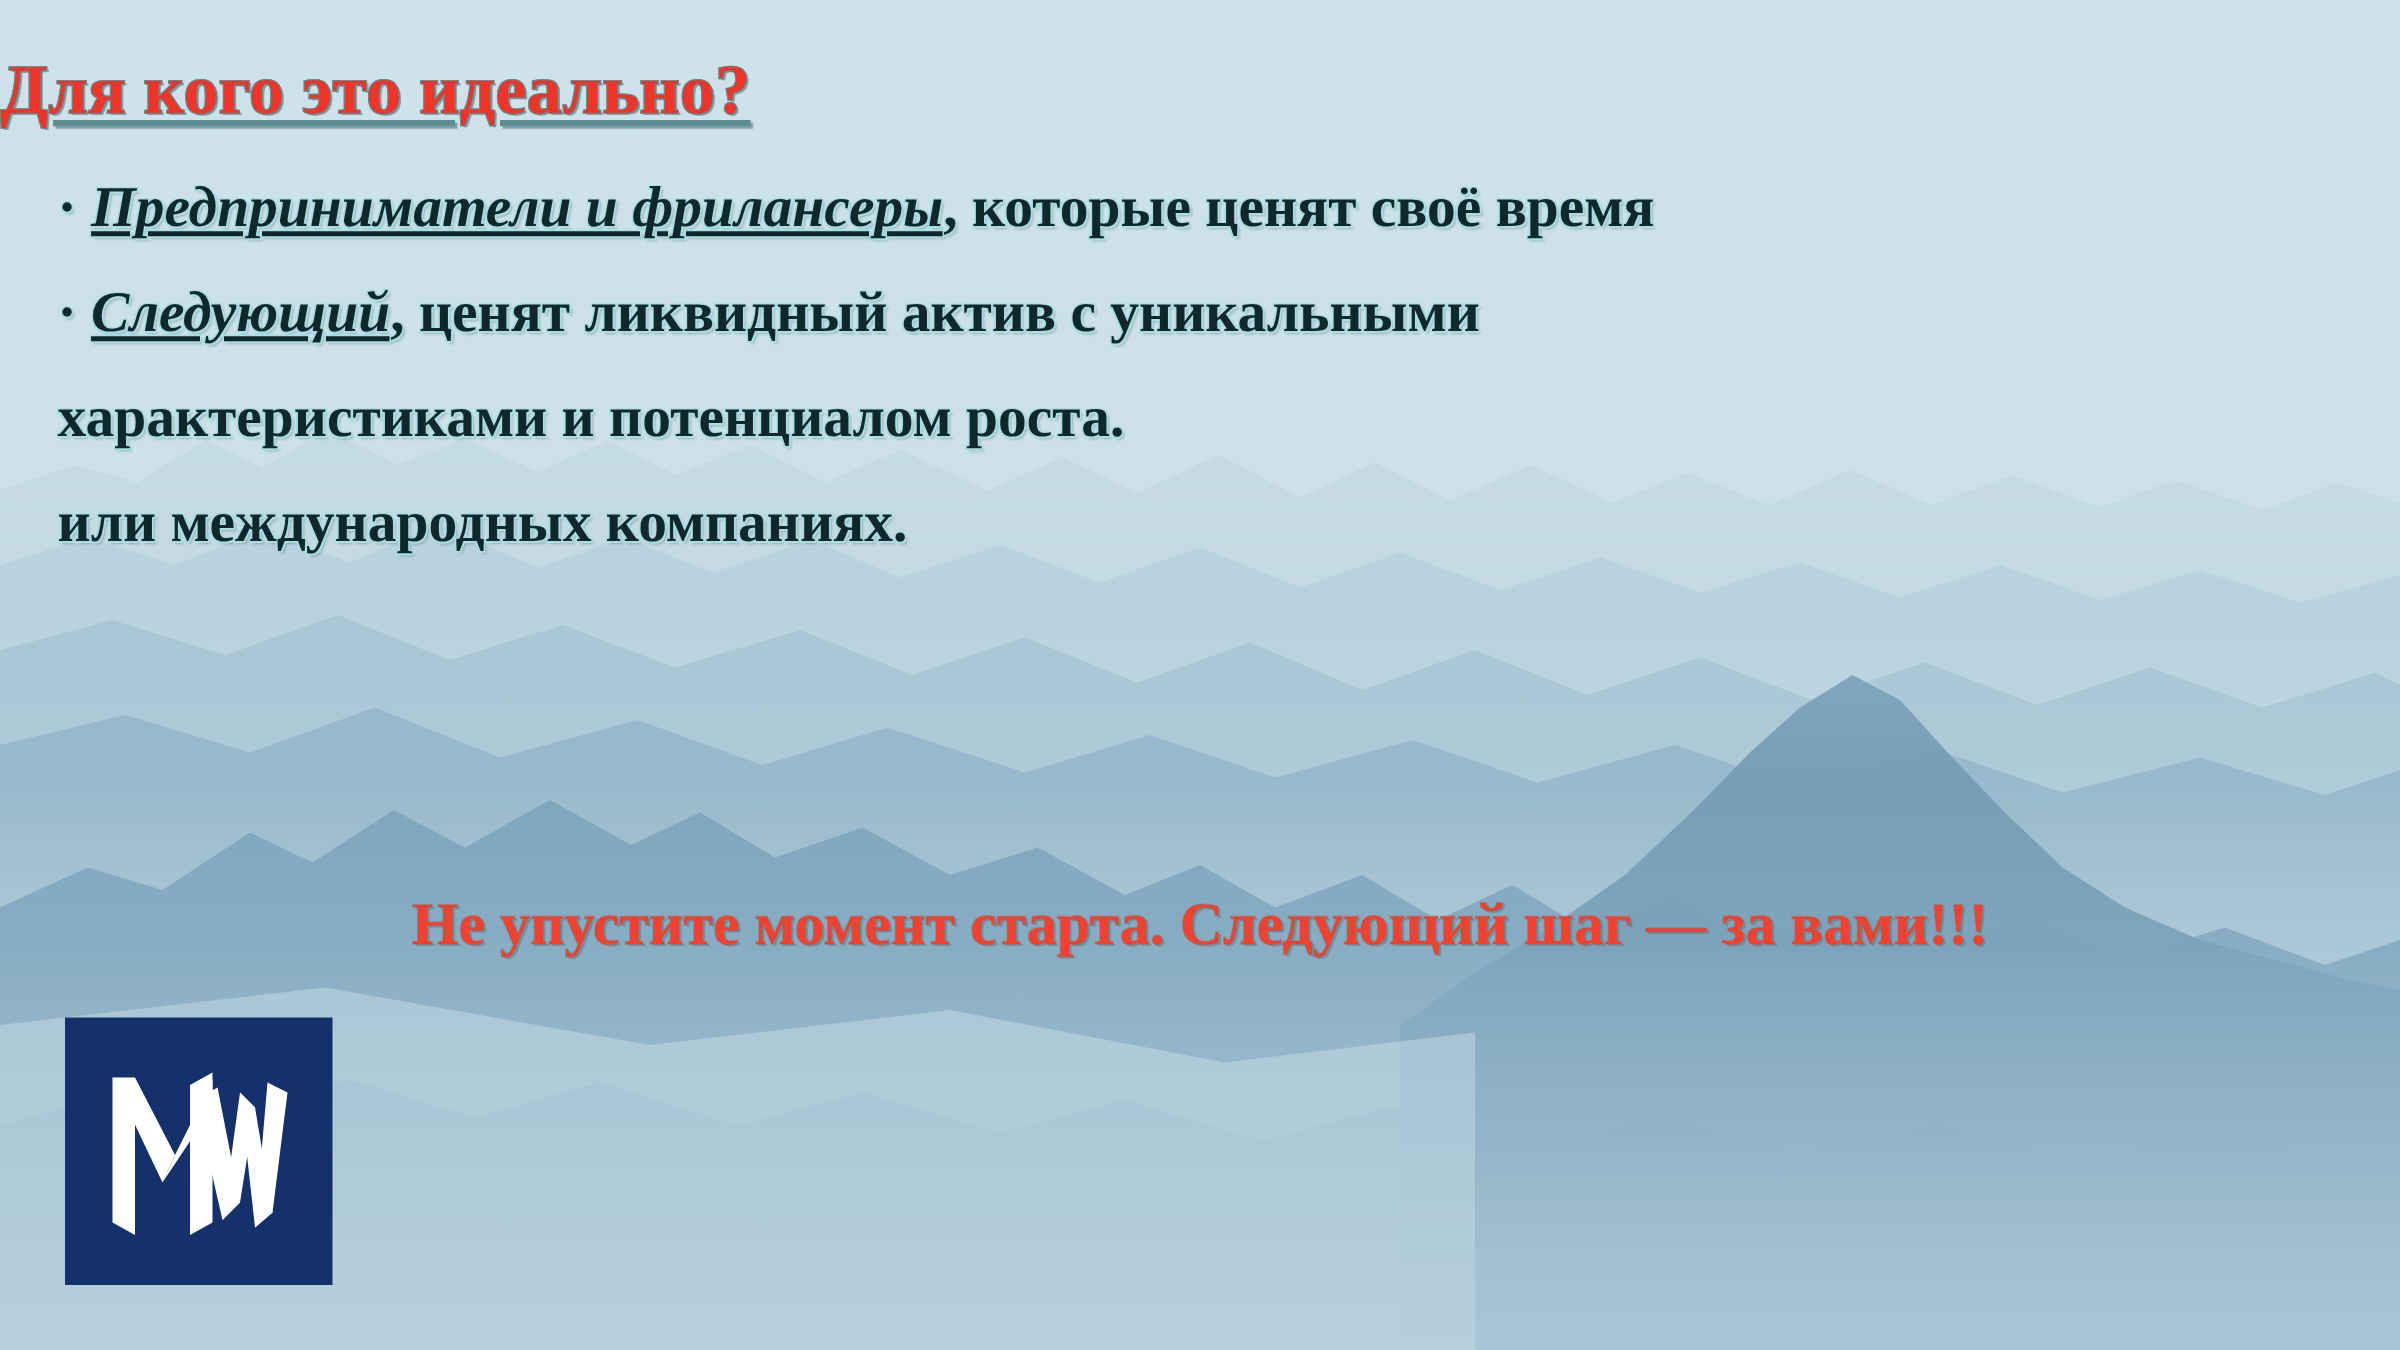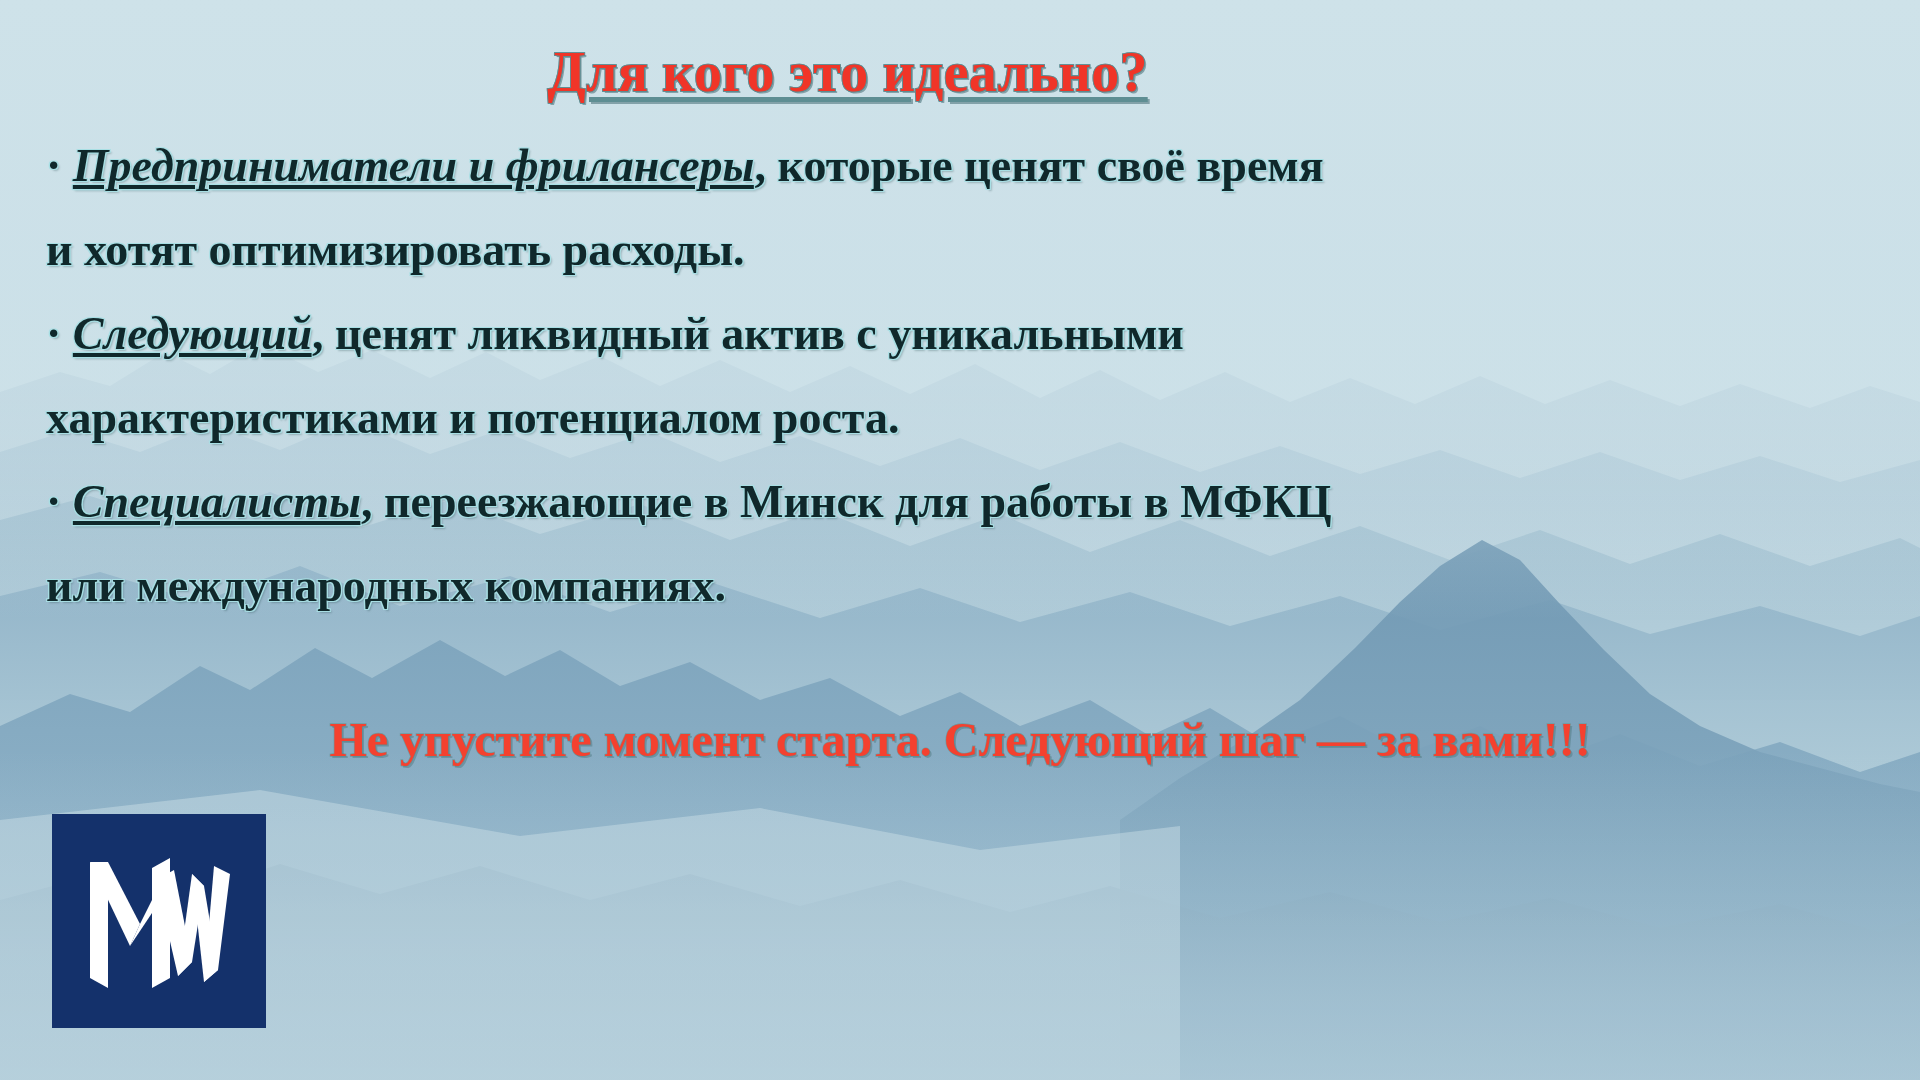--- a/index.html
+++ b/index.html
@@ -29,21 +29,20 @@
     pointer-events:none;
   }
 
   
   .content{
     position:absolute;left:0;top:0;width:1920px;height:1080px;
   }
 
   .title{
     position:absolute;top:44px;left:0;width:1695px;
-    text-align:center;
     font-size:56px;font-weight:bold;line-height:1.0;
     letter-spacing:.2px;
     color:#f03528;
     -webkit-text-stroke:1.6px #5e8e93;
     paint-order:stroke fill;
     text-shadow:2px 2px 0 rgba(70,110,116,.55);
   }
   .title .u{
     text-decoration:underline;
     text-decoration-thickness:5px;
@@ -167,32 +166,27 @@
     <div class="title">
       <span class="u">Для кого это идеально?</span>
     </div>
 
     <div class="bullets">
 
       <div class="line">
         <span class="bullet-dot">·</span>
         <span class="em">Предприниматели и фрилансеры</span><span>, которые ценят своё время</span>
       </div>
-      <div class="line">и хотят оптимизировать расходы.</div>
 
       <div class="line">
         <span class="bullet-dot">·</span>
         <span class="em">Следующий</span><span>, ценят ликвидный актив с уникальными</span>
       </div>
       <div class="line">характеристиками и потенциалом роста.</div>
 
-      <div class="line">
-        <span class="bullet-dot">·</span>
-        <span class="em">Специалисты</span><span>, переезжающие в Минск для работы в МФКЦ</span>
-      </div>
       <div class="line">или международных компаниях.</div>
 
     </div>
 
     <div class="cta">Не упустите момент старта. Следующий шаг — за вами!!!</div>
 
     <div class="logo">
       <svg viewBox="0 0 150 142" aria-hidden="true">
         <g fill="#ffffff">
 

